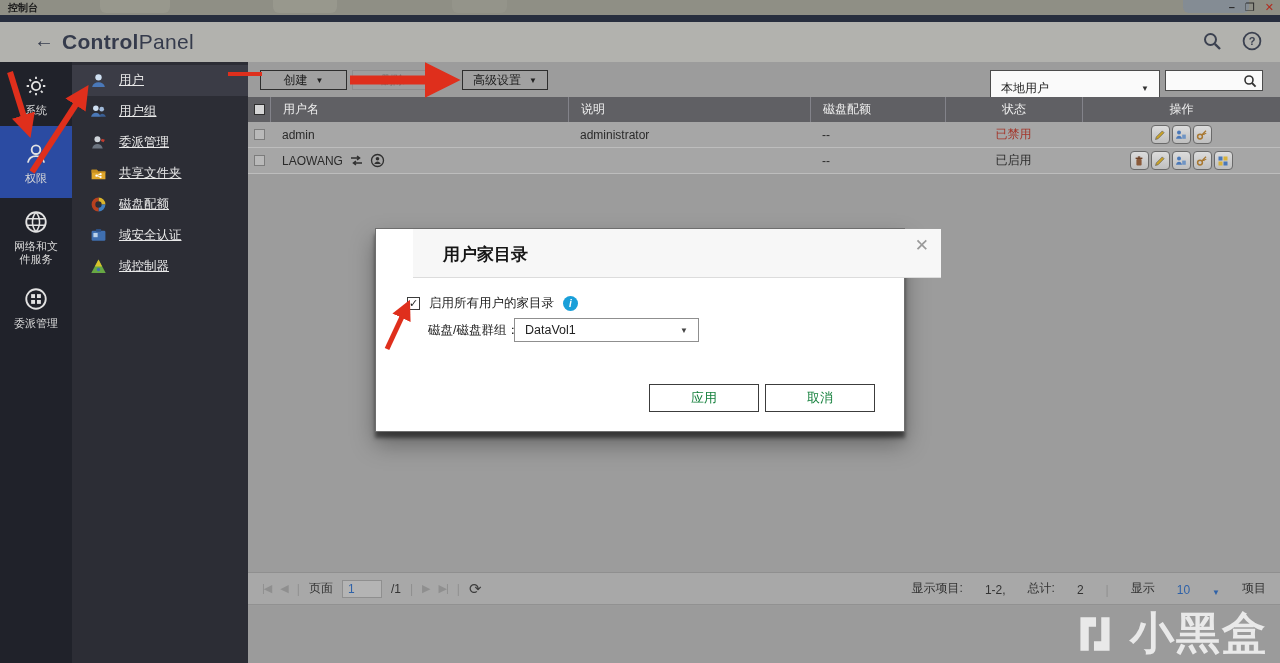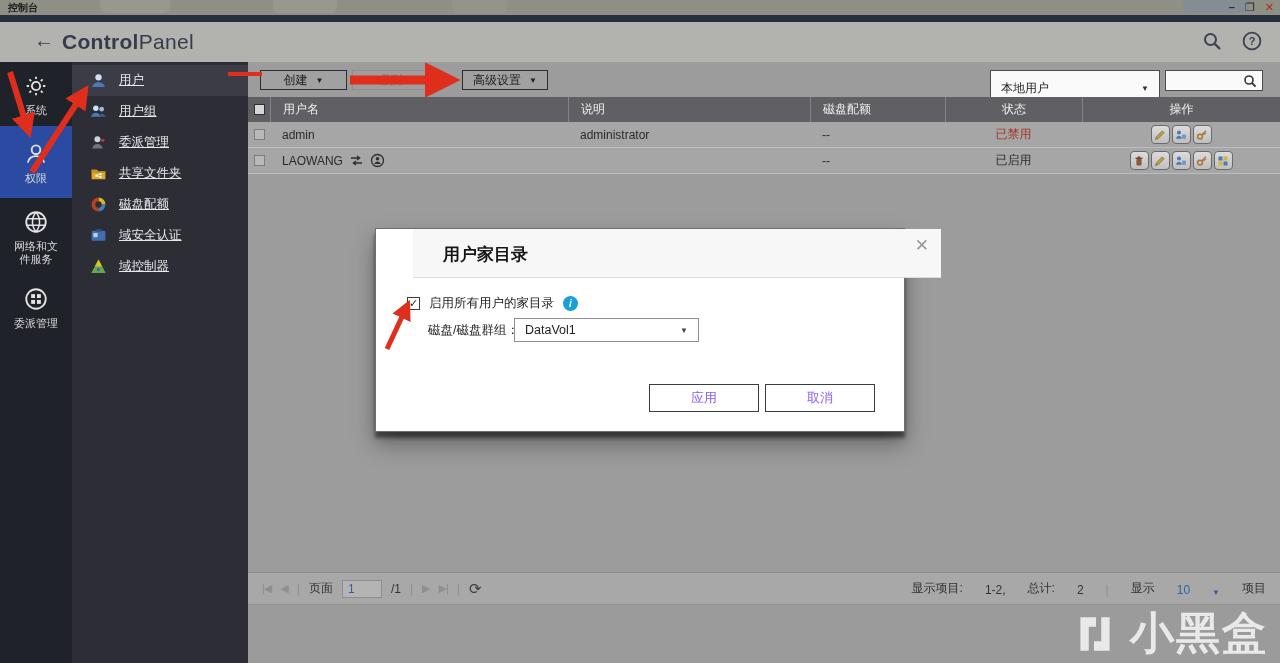--- a/index.html
+++ b/index.html
@@ -101,21 +101,21 @@
              justify-content:center; font-size:11px; color:#1d1d1d; cursor:pointer; }
   .chk-label { font-size:12.5px; color:#222; }
   .info-icon { width:15px; height:15px; border-radius:50%; background:#199fd9; color:#fff; font-size:10px; font-weight:bold;
                display:flex; align-items:center; justify-content:center; font-style:italic; cursor:pointer; }
   .field-row { position:absolute; left:52px; top:93px; display:flex; align-items:center; }
   .field-label { font-size:12.5px; color:#222; }
   .modal-select { position:absolute; left:138px; top:89px; width:185px; height:24px; border:1px solid #8f8f8f; background:#fff;
                   display:flex; align-items:center; font-size:12.5px; color:#222; padding:0 10px; cursor:pointer; }
   .modal-select .caret { margin-left:auto; font-size:8px; color:#444; }
   .modal-btn { position:absolute; top:155px; width:110px; height:28px; background:#fff; border:1px solid #3c3c3c;
-               font-size:13px; color:#8b5cf6; display:flex; align-items:center; justify-content:center; cursor:pointer; }
+               font-size:13px; color:#15803d; display:flex; align-items:center; justify-content:center; cursor:pointer; }
 
   .arrows { position:absolute; left:0; top:0; width:1280px; height:663px; z-index:60; pointer-events:none; }
 </style>
 </head>
 <body>
 
 <div class="titlebar">
   <span class="titlebar-title">控制台</span>
   <div class="tb-tab" style="left:100px;width:70px;"></div>
   <div class="tb-tab" style="left:273px;width:64px;"></div>

